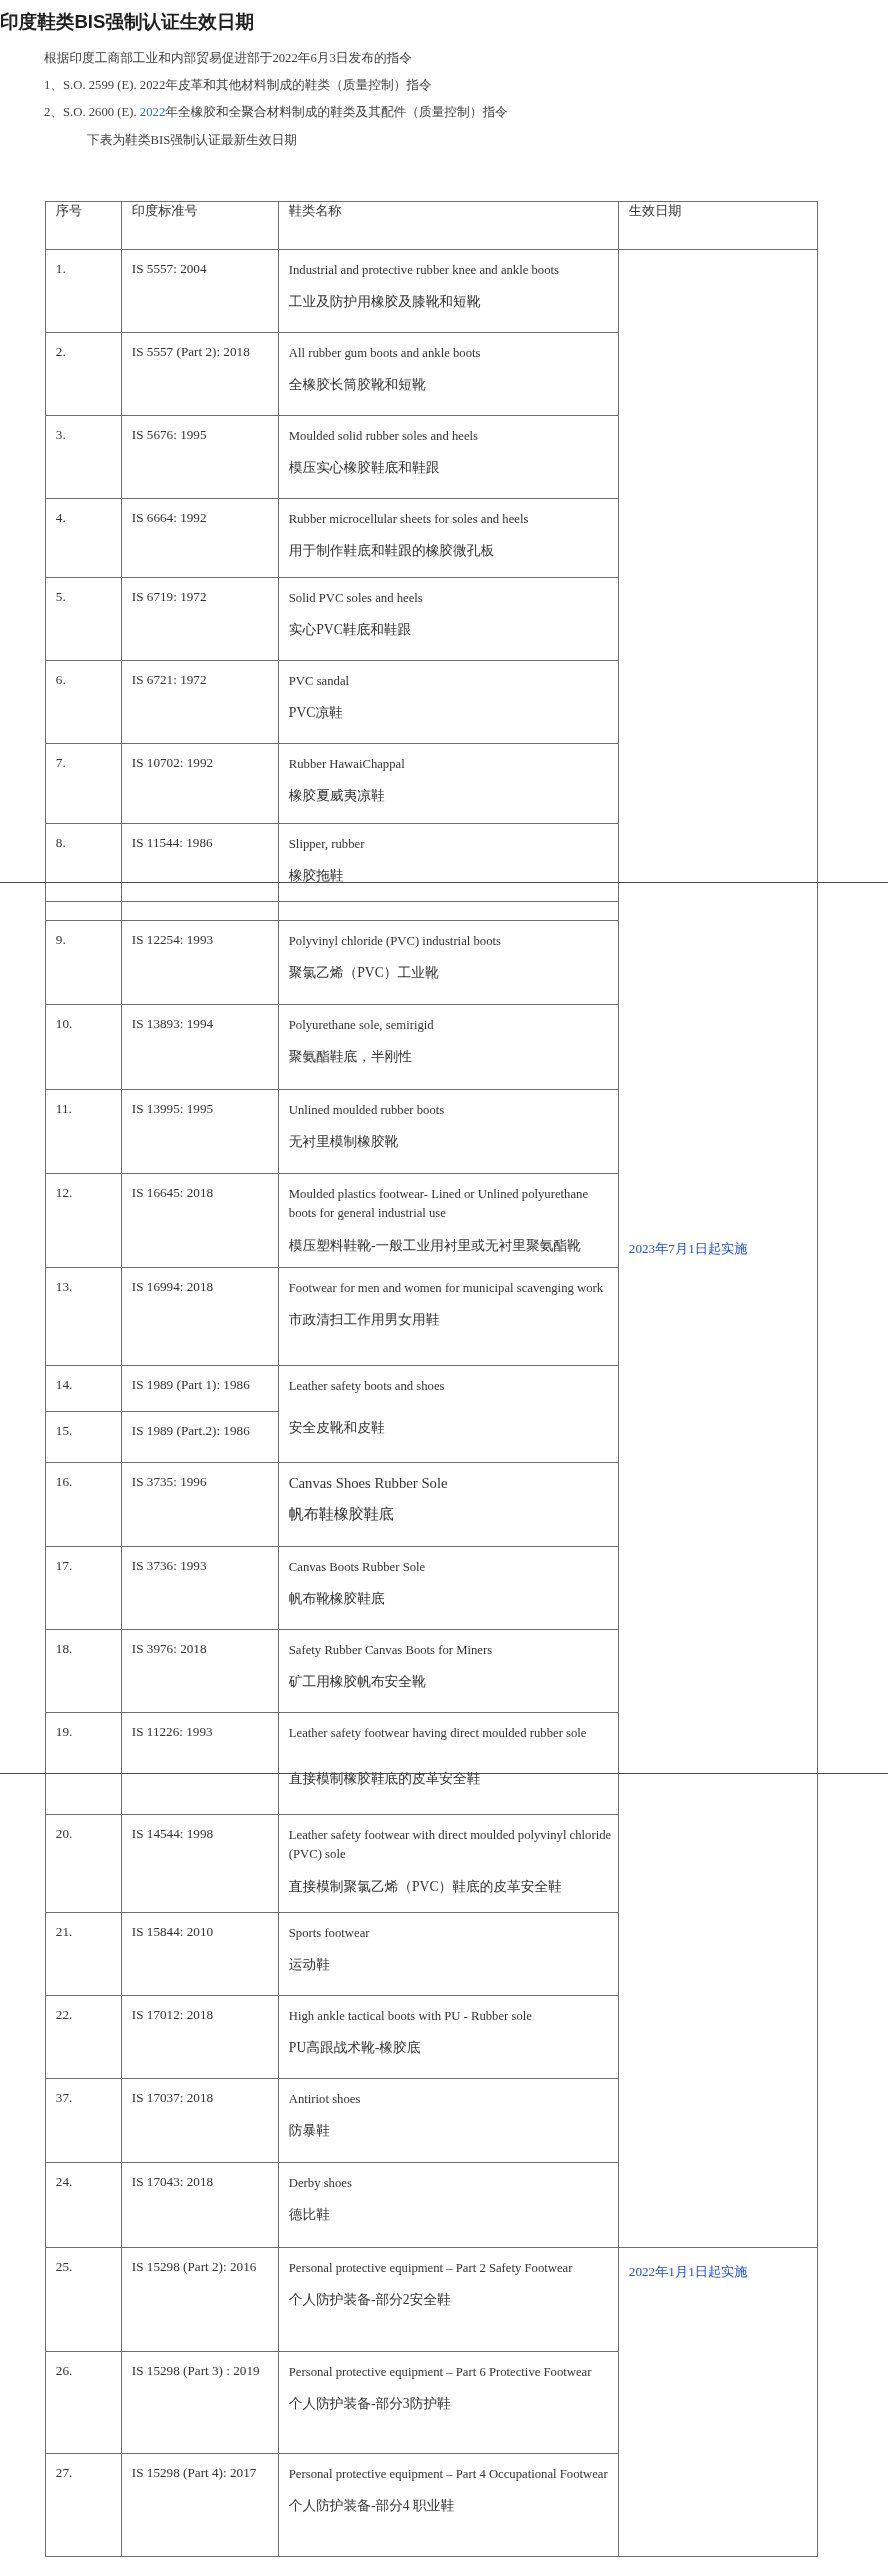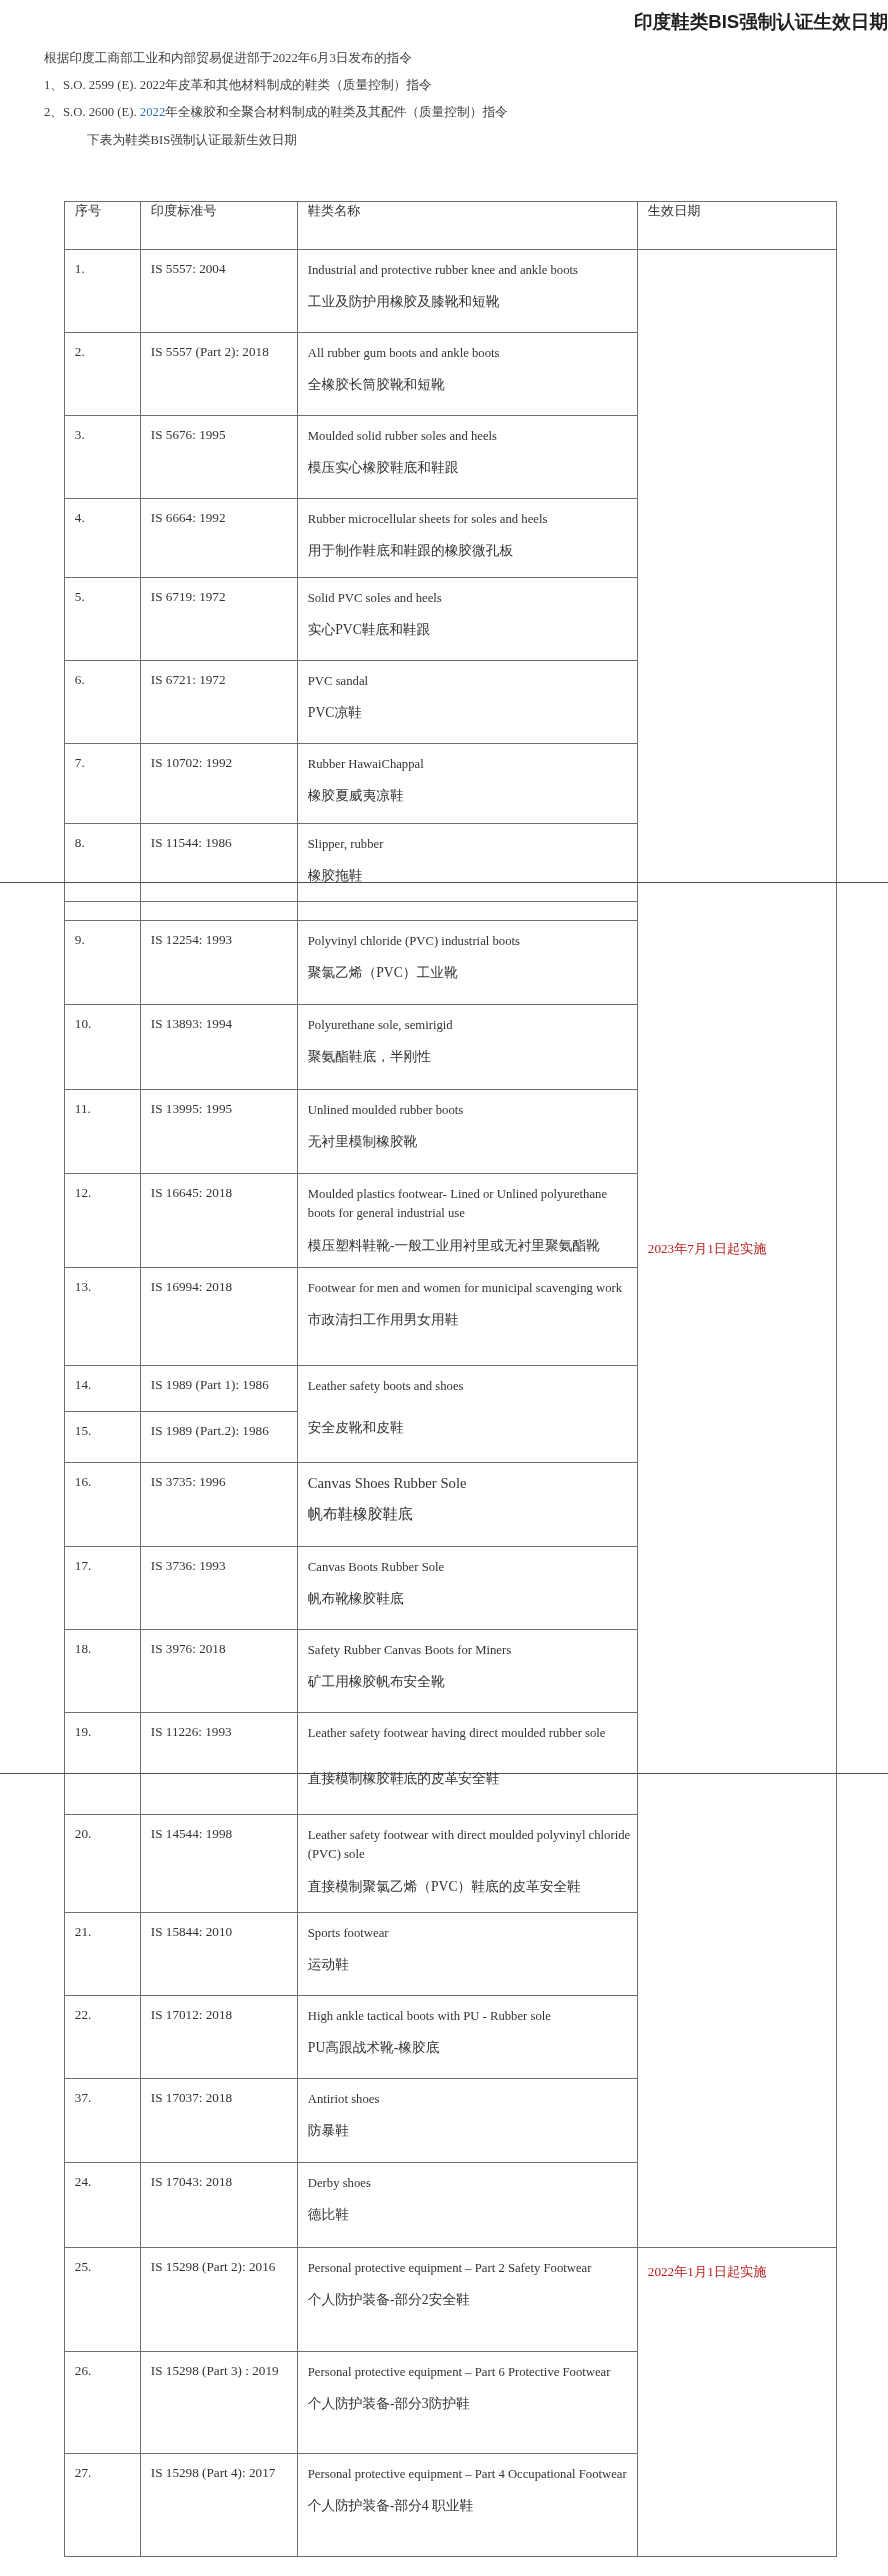--- a/index.html
+++ b/index.html
@@ -5,41 +5,41 @@
   html,body{margin:0;padding:0;background:#ffffff;}
   .page{
     position:relative;
     width:888px;height:2576px;
     background:#ffffff;
     font-family:"Liberation Serif","DejaVu Serif",serif;
     color:#3b3b3b;
     overflow:hidden;
   }
   .title{
-    text-align:right;
+    text-align:left;
     font-weight:bold;
     font-size:18.6px;
     color:#1f1f1f;
     padding-top:8.8px;
     margin:0;
     font-family:"Liberation Sans","DejaVu Sans",sans-serif;
   }
   .intro{
     margin:9.8px 0 0 44px;
     font-size:12.7px;
     color:#404040;
   }
   .intro p{margin:0;line-height:27.4px;}
   .intro .caption{margin-left:43px;}
   .link-year{color:#2e74b5;}
   table.bis{
     border-collapse:collapse;
     table-layout:fixed;
     width:772px;
-    margin:47px 0 0 64px;
+    margin:47px 0 0 45px;
   }
   table.bis th, table.bis td{
     border:1px solid #6e6e6e;
     vertical-align:top;
     text-align:left;
     font-weight:normal;
     overflow:hidden;
   }
   th.hdr{
     height:47px;
@@ -49,21 +49,21 @@
     color:#333;
   }
   td.cell{padding:10.8px 5.9px 0 9.8px;font-size:13.2px;color:#333;}
   td.desc{padding:10.8px 5.9px 0 9.8px;color:#333;}
   .en{font-size:12.7px;line-height:19.6px;margin:0 0 11.8px 0;}
   .zh{font-size:13.7px;line-height:19.6px;margin:0;}
   td.desc.large .en{font-size:14.7px;}
   td.desc.large .zh{font-size:15px;}
   td.desc.gap-lg .en{margin-bottom:25.5px;}
   td.desc.merged-desc .en{margin-bottom:21.5px;}
-  td.date-cell{font-size:13.2px;color:#b91c1c;}
+  td.date-cell{font-size:13.2px;color:#1d4ed8;}
   td.date-cell.v-middle{vertical-align:middle;padding:0 5.9px 0 9.8px;}
   td.date-cell.v-top{vertical-align:top;padding:13.7px 5.9px 0 9.8px;}
   td.date-cell p{margin:0;line-height:19.6px;}
   .page-break-line{
     position:absolute;left:0;width:888px;height:1px;
     background:#4d4d4d;z-index:5;
   }
   .pb1{top:882px;}
   .pb2{top:1773px;}
 </style>

